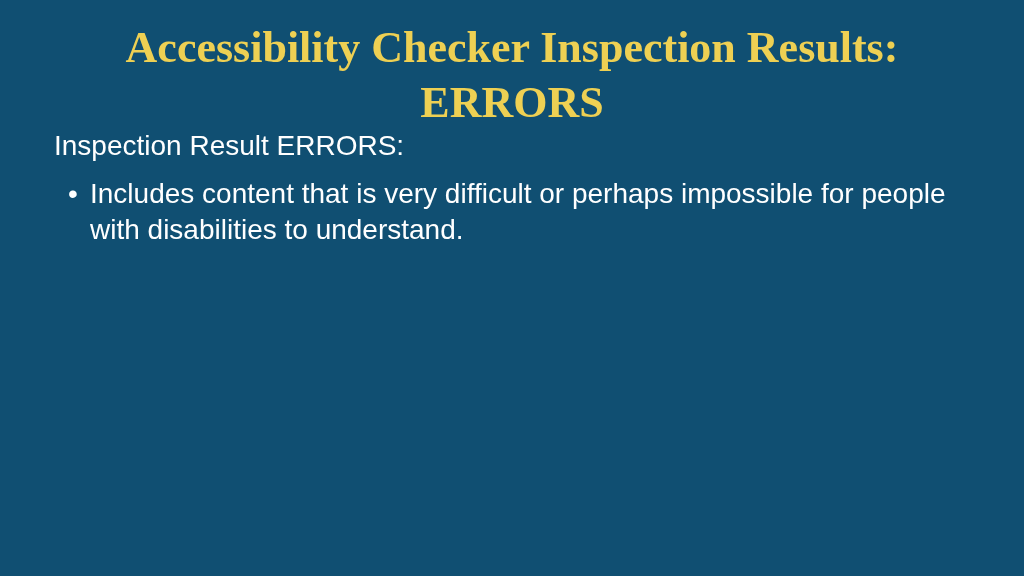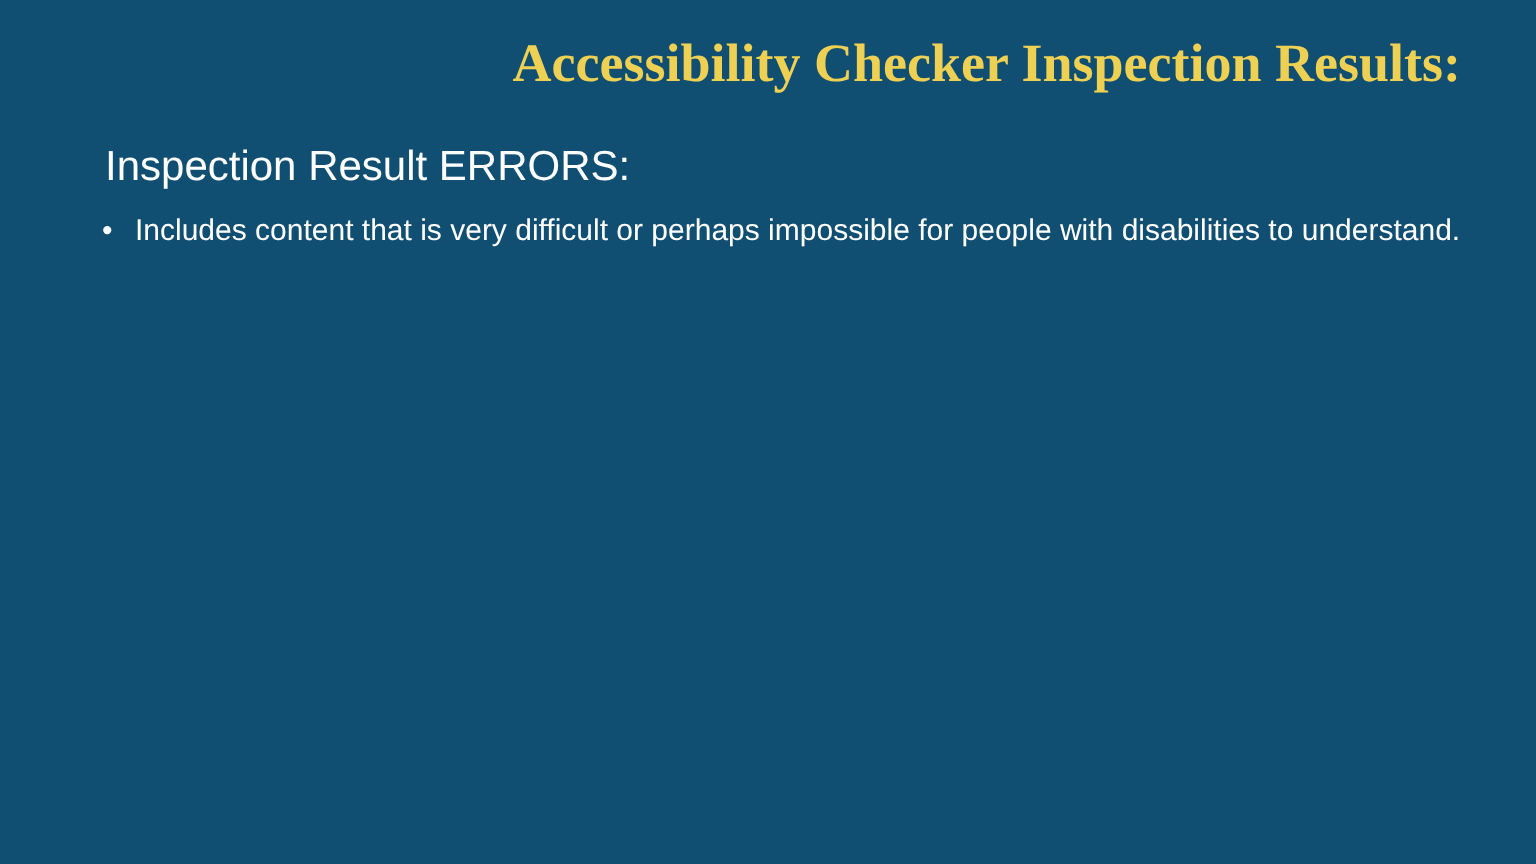--- a/index.html
+++ b/index.html
@@ -16,55 +16,55 @@
     }
     .slide {
       width: 100%;
       height: 100%;
       padding: 20px 50px 40px 50px;
     }
     .title {
       color: #eed053;
       font-family: Georgia, 'Times New Roman', serif;
       font-weight: bold;
-      font-size: 36px;
-      text-align: right;
+      font-size: 44px;
+      text-align: center;
       line-height: 1.25;
-      margin-bottom: 30px;
     }
     .subtitle {
       color: #ffffff;
       font-size: 28px;
       font-weight: normal;
       margin-bottom: 14px;
-      margin-left: 20px;
+      margin-left: 4px;
     }
     .bullet-list {
       list-style: none;
       padding-left: 40px;
     }
     .bullet-list li {
       color: #ffffff;
-      font-size: 20px;
+      font-size: 28px;
       line-height: 1.3;
       margin-bottom: 14px;
       position: relative;
     }
     .bullet-list li::before {
       content: "•";
       position: absolute;
       left: -22px;
       top: 0;
       color: #ffffff;
     }
   </style>
 </head>
 <body>
 
 <div class="slide">
   <h1 class="title">
     <span>Accessibility Checker Inspection Results:</span><br>
+    <span>ERRORS</span>
   </h1>
   <p class="subtitle">Inspection Result ERRORS:</p>
   <ul class="bullet-list">
     <li>Includes content that is very difficult or perhaps impossible for people with disabilities to understand.</li>
   </ul>
 </div>
 
 </body></html>

